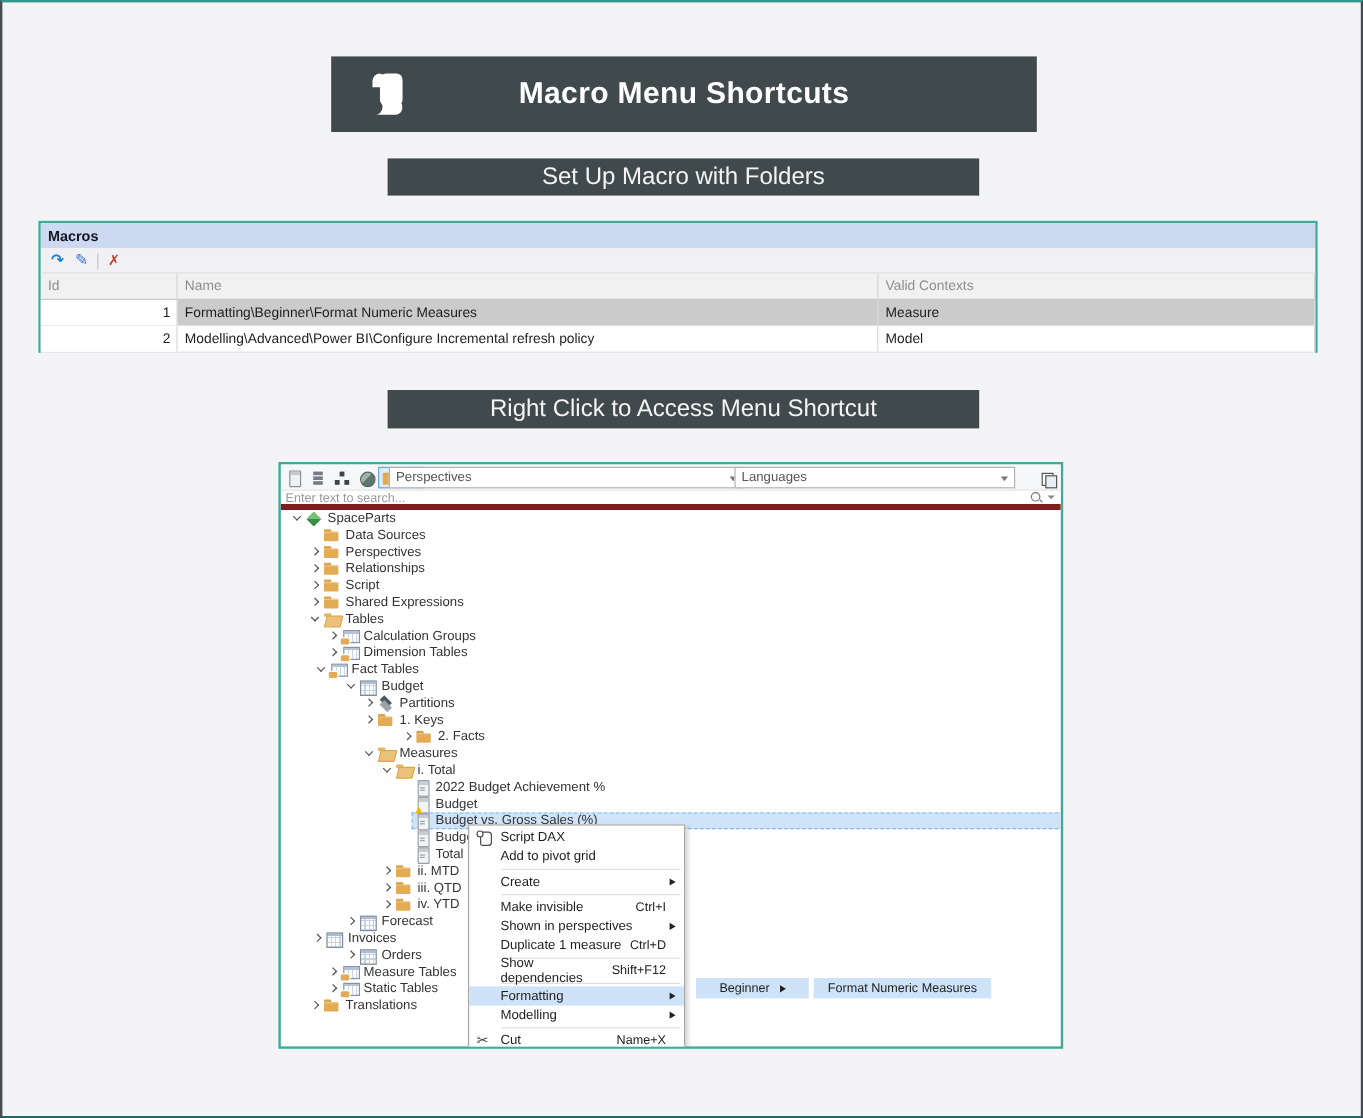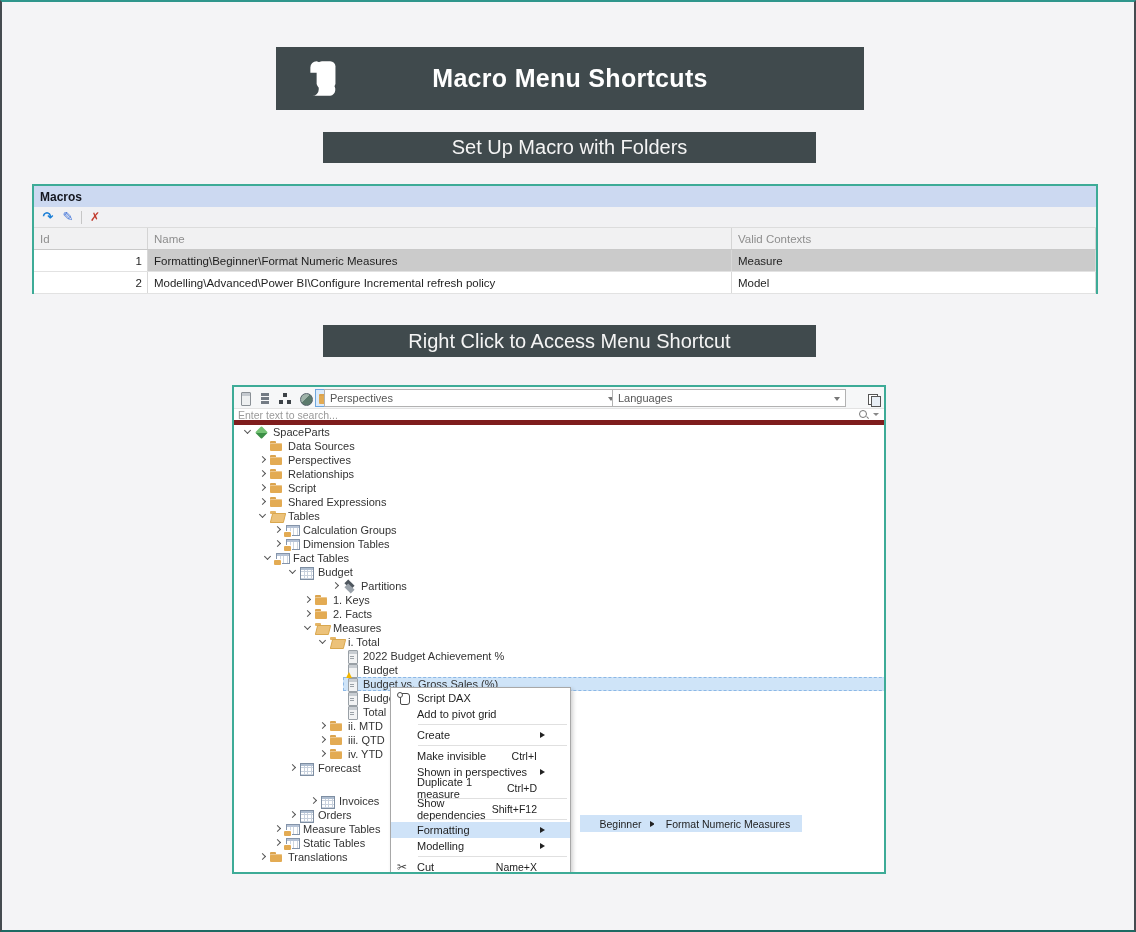--- a/index.html
+++ b/index.html
@@ -126,40 +126,40 @@
         background:linear-gradient(#c8cdd2 0 3px,#f2f3f4 3px); }
   .ico.measure::after { content:""; position:absolute; left:6px; top:6px; width:4px; height:1px;
         background:#9aa1a7; box-shadow:0 2px 0 #9aa1a7; }
   .ico.measure-warn::after { content:""; position:absolute; left:2px; bottom:-1px; width:0; height:0;
         border-left:3.5px solid transparent; border-right:3.5px solid transparent; border-bottom:6px solid #f2b600; }
   .lbl { font-size:11px; color:#333; padding-right:4px; }
 
   
   .cmenu { position:absolute; left:156px; top:300px; width:181px; height:400px; background:#fff;
         border:1px solid #a8a8a8; box-shadow:2px 2px 4px rgba(0,0,0,.18); padding-top:2px; z-index:5; }
-  .mi { display:flex; align-items:center; height:16px; padding-right:25px; font-size:11px; color:#1e1e1e; }
+  .mi { display:flex; align-items:center; height:16px; padding-right:7px; font-size:11px; color:#1e1e1e; }
   .mi.hl { background:#cfe3f8; }
   .mi.sep { height:1px; padding:0; margin:2px 3px 2px 27px; background:#e0e0e0; }
   .mic { width:26px; height:16px; flex:none; position:relative; }
   .mic.scroll::before { content:""; position:absolute; left:9px; top:3px; width:8px; height:10px;
         border:1.2px solid #4a4a4a; border-radius:2px 3px 3px 2px; }
   .mic.scroll::after { content:""; position:absolute; left:6px; top:2px; width:4px; height:4px;
         border:1.2px solid #4a4a4a; border-radius:50%; background:#fff; }
   .mic.scissors::before { content:"\2702"; position:absolute; left:6px; top:1px; font-size:12px; color:#444; }
   .mlabel { flex:1; }
   .mshort { font-size:10.5px; color:#222; }
   .marrow { width:8px; height:16px; position:relative; }
   .marrow.on::before { content:""; position:absolute; right:0; top:4.5px; width:0; height:0;
         border-left:5px solid #222; border-top:3.5px solid transparent; border-bottom:3.5px solid transparent; }
 
   
   .subitem { position:absolute; top:428px; height:17px; background:#cfe3f8;
         display:flex; align-items:center; justify-content:center; font-size:10.5px; color:#1e1e1e; z-index:6; }
   .sub-beginner { left:346px; width:94px; }
-  .sub-format   { left:420px; width:148px; }
+  .sub-format   { left:444px; width:148px; }
   .subarrow { width:0; height:0; border-left:5px solid #222; border-top:3.5px solid transparent;
         border-bottom:3.5px solid transparent; margin-left:8px; }
 </style>
 </head>
 <body>
 
 <div class="page">
 
   <div class="banner1">
     <svg class="bicon" viewBox="0 0 44 44">
@@ -325,37 +325,37 @@
           </div>
 
           <div class="trow" style="padding-left: 53px;">
             <span class="exp down"></span>
             <span class="selwrap">
               <span class="ico table"></span>
               <span class="lbl">Budget</span>
             </span>
           </div>
 
-          <div class="trow" style="padding-left: 96px; justify-content: space-between;">
+          <div class="trow" style="padding-left: 68px; justify-content: space-between;">
             <span class="exp right"></span>
             <span class="selwrap">
               <span class="ico partitions"></span>
               <span class="lbl">Partitions</span>
             </span>
           </div>
 
           <div class="trow" style="padding-left: 68px;">
             <span class="exp right"></span>
             <span class="selwrap">
               <span class="ico folder"></span>
               <span class="lbl">1. Keys</span>
             </span>
           </div>
 
-          <div class="trow" style="padding-left: 68px;">
+          <div class="trow" style="padding-left: 68px; margin-left: 32px;">
             <span class="exp right"></span>
             <span class="selwrap">
               <span class="ico folder"></span>
               <span class="lbl">2. Facts</span>
             </span>
           </div>
 
           <div class="trow" style="padding-left: 68px;">
             <span class="exp down"></span>
             <span class="selwrap">
@@ -437,21 +437,21 @@
           </div>
 
           <div class="trow" style="padding-left: 53px;">
             <span class="exp right"></span>
             <span class="selwrap">
               <span class="ico table"></span>
               <span class="lbl">Forecast</span>
             </span>
           </div>
 
-          <div class="trow" style="padding-left: 74px; margin-top: 19px;">
+          <div class="trow" style="padding-left: 25px;">
             <span class="exp right"></span>
             <span class="selwrap">
               <span class="ico table"></span>
               <span class="lbl">Invoices</span>
             </span>
           </div>
 
           <div class="trow" style="padding-left: 53px;">
             <span class="exp right"></span>
             <span class="selwrap">

